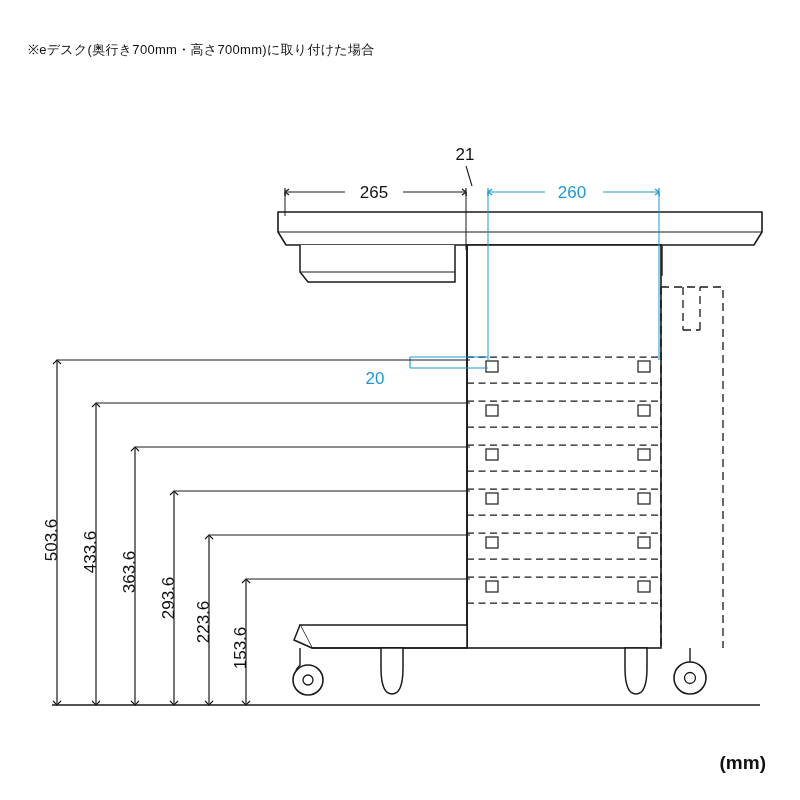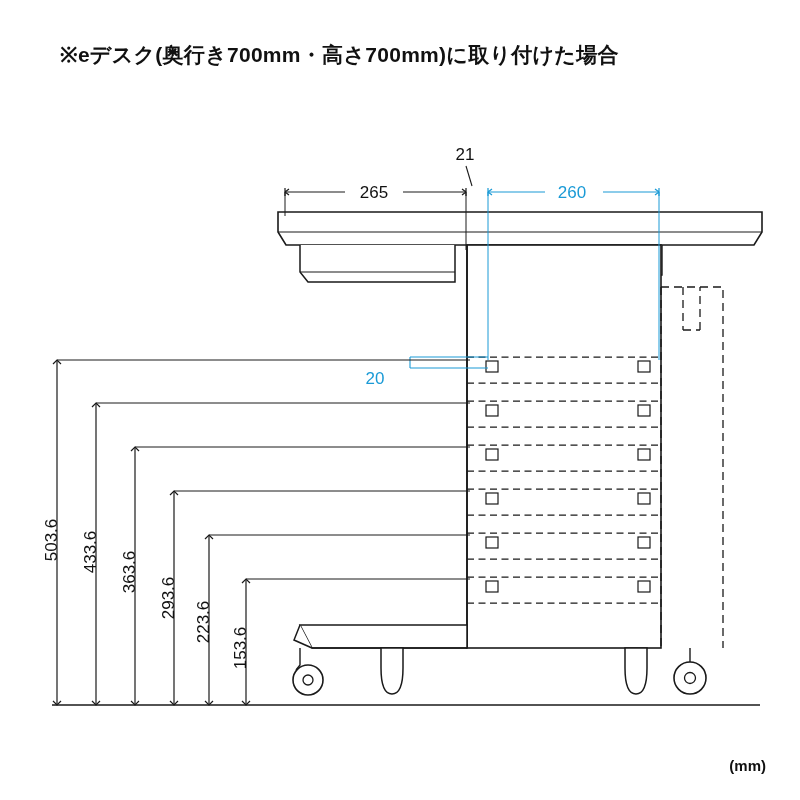--- a/index.html
+++ b/index.html
@@ -18,32 +18,31 @@
   #stage {
     position: absolute;
     left: 0; top: 0;
     width: 800px;
     height: 800px;
   }
   .title {
     position: absolute;
     left: 28px;
     top: 40px;
-    font-size: 21px;
-    font-weight: bold;
+    font-size: 13px;
+    font-weight: normal;
     letter-spacing: 0.3px;
     white-space: nowrap;
     color: #111111;
-    margin-left: 32px;
   }
   .unit-label {
     position: absolute;
     right: 34px;
     bottom: 26px;
-    font-size: 15px;
+    font-size: 19px;
     font-weight: bold;
     color: #111111;
   }
   svg.diagram {
     position: absolute;
     left: 0;
     top: 0;
     width: 800px;
     height: 800px;
   }

